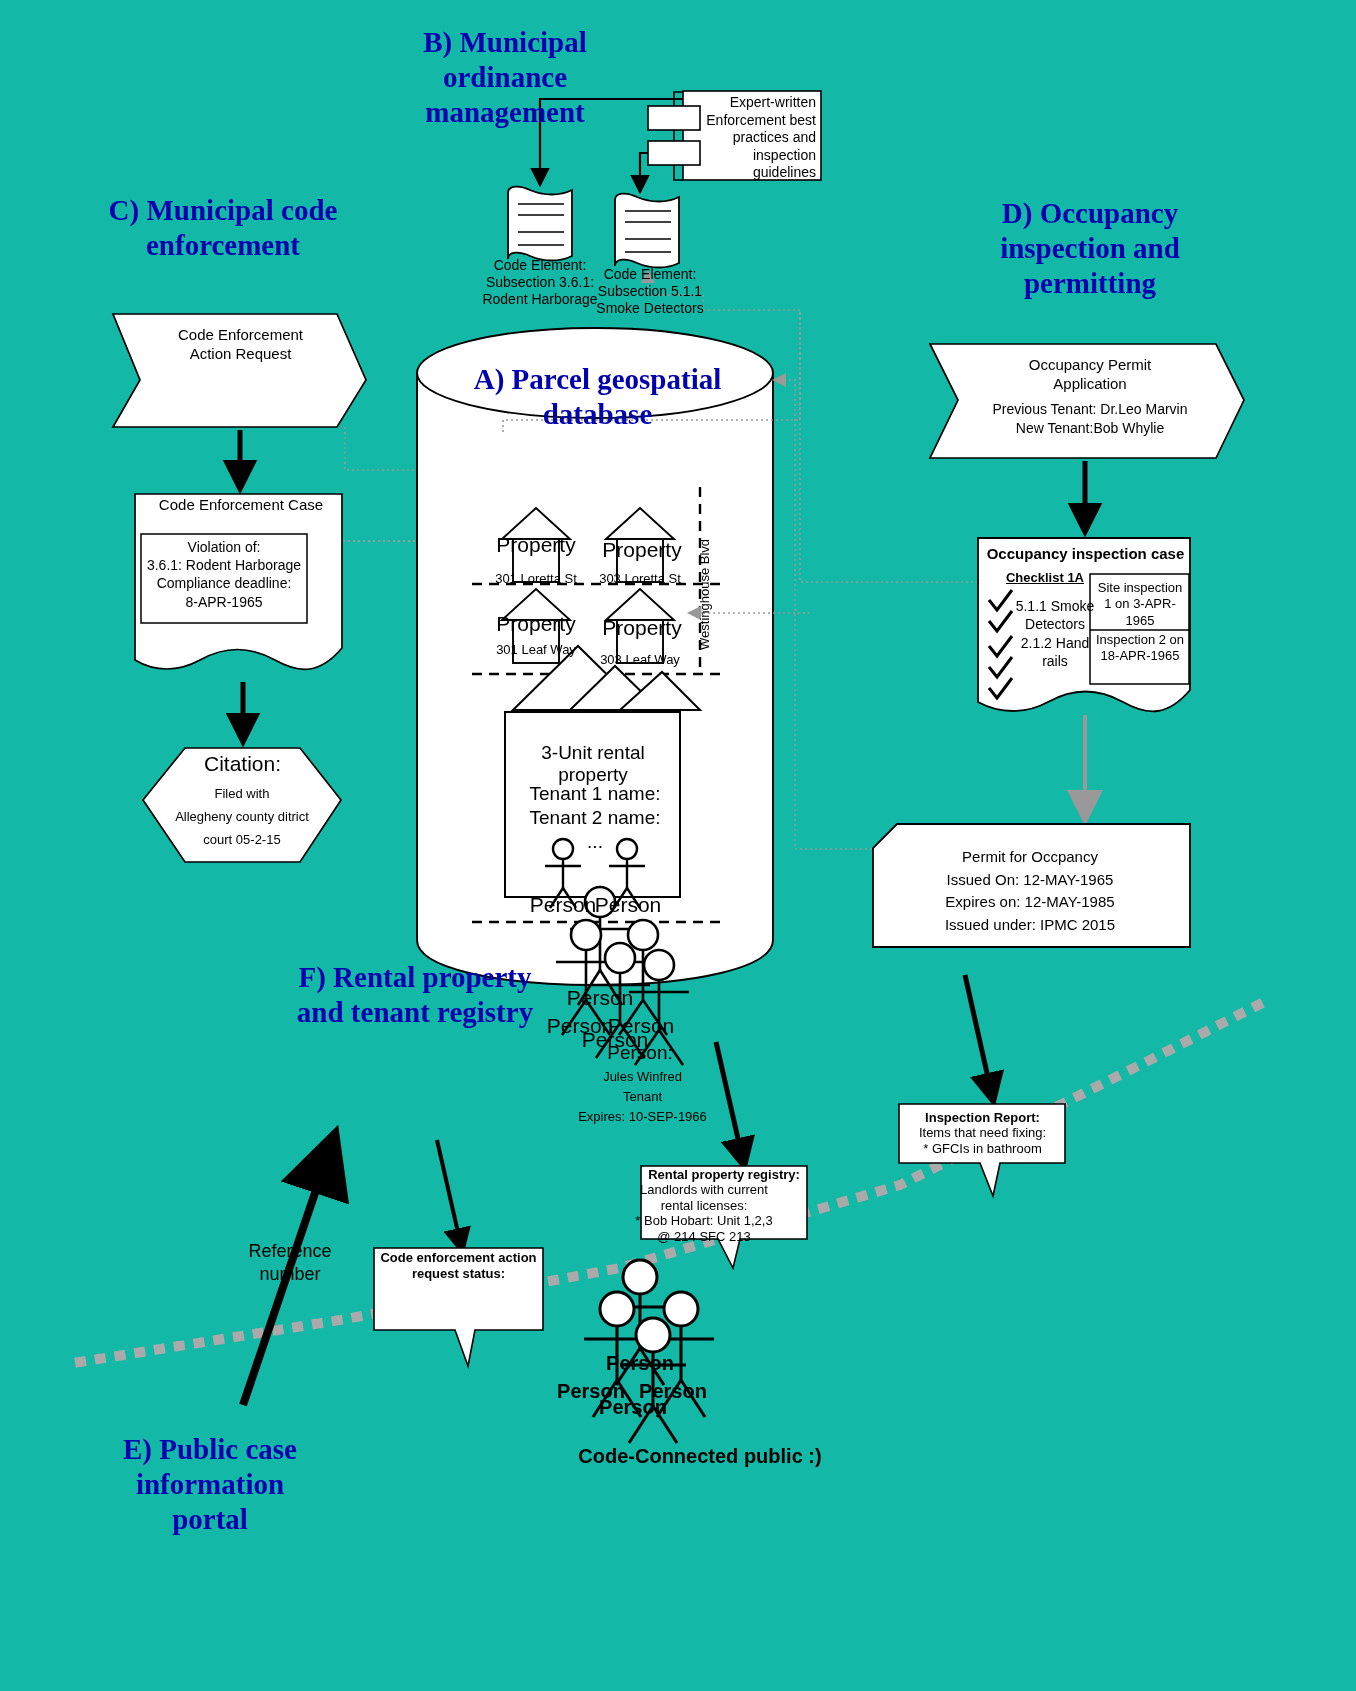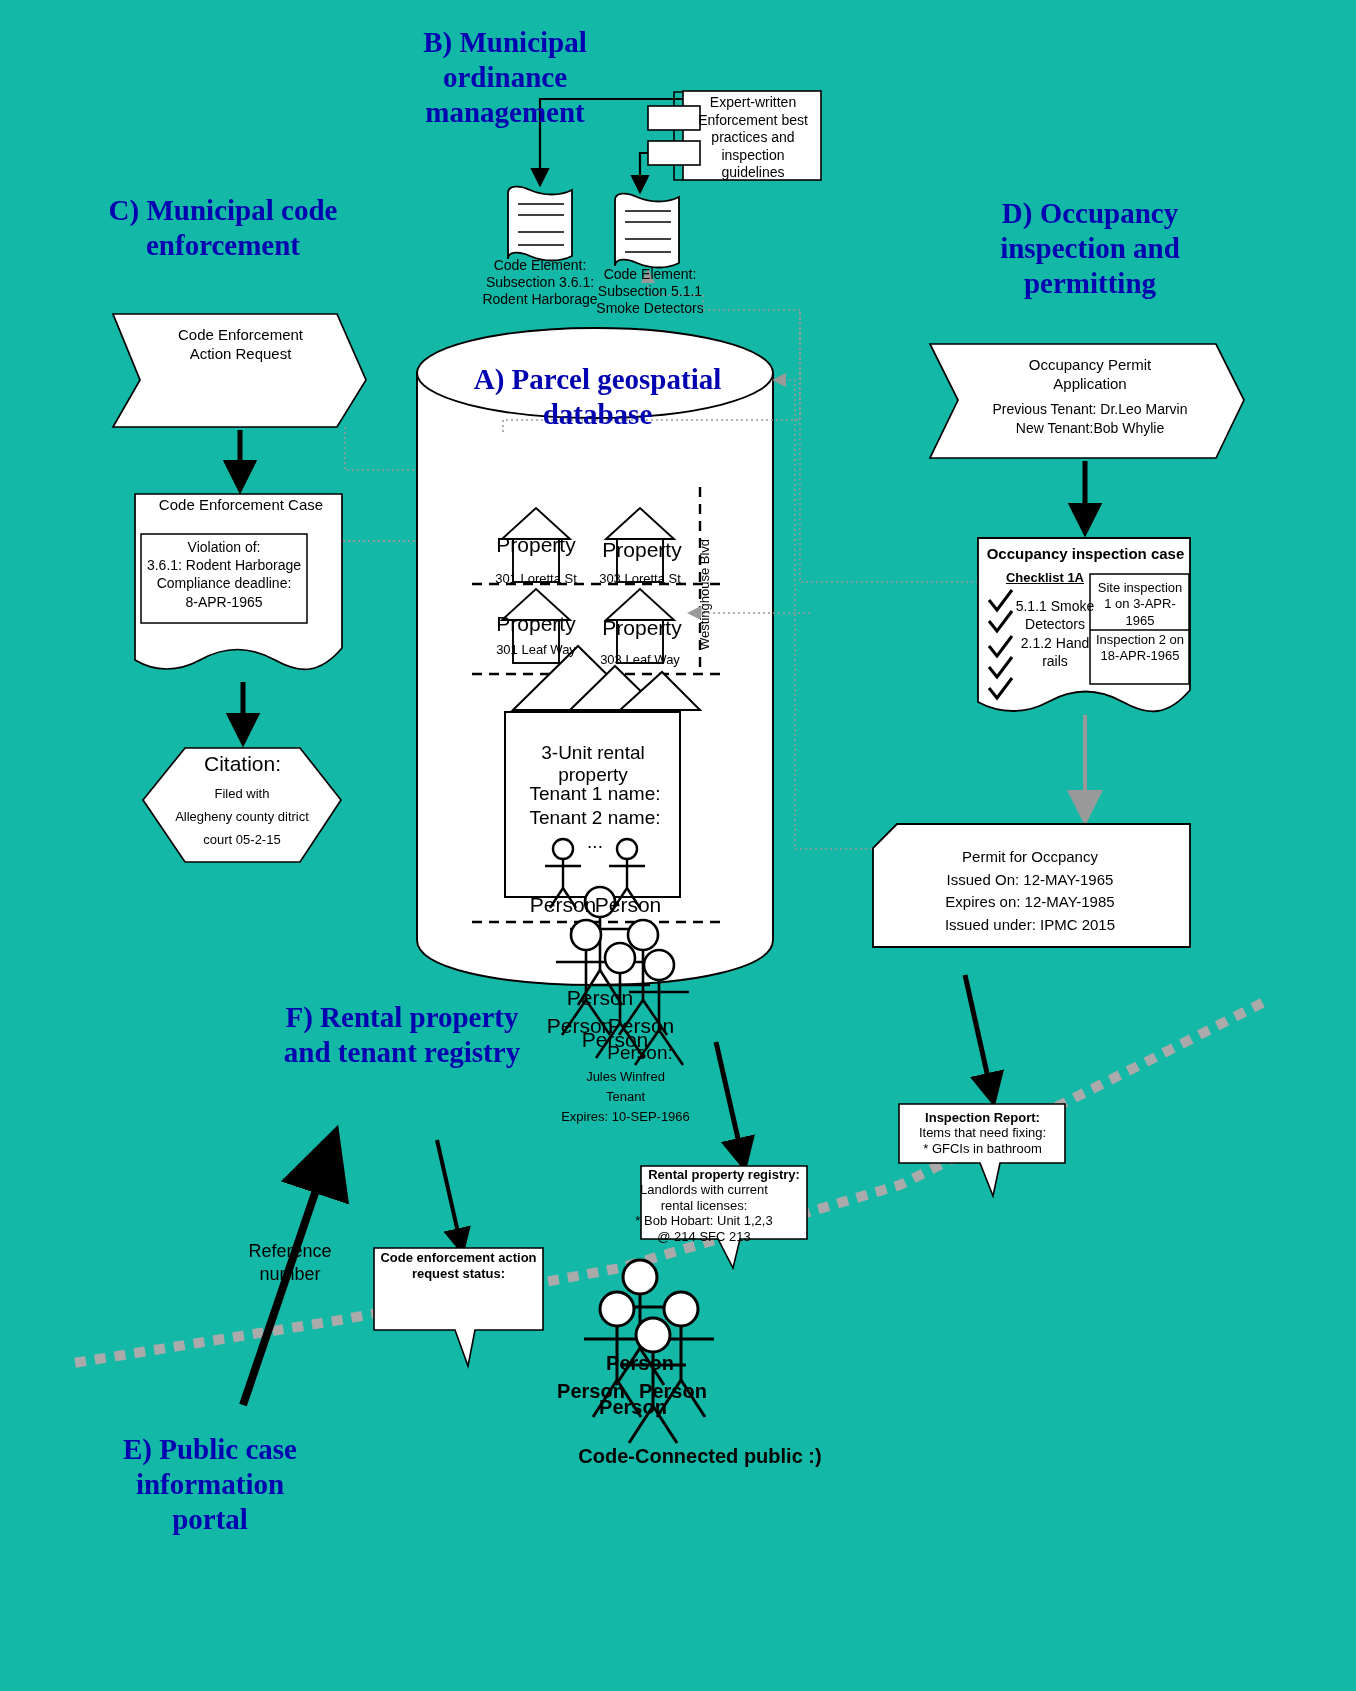--- a/index.html
+++ b/index.html
@@ -286,24 +286,24 @@
       <line x1="620" y1="1365" x2="686" y2="1365"></line>
       <line x1="653" y1="1406" x2="629" y2="1443"></line>
       <line x1="653" y1="1406" x2="677" y2="1443"></line>
     </g>
   </svg>
 
   <div class="abs section-title" style="left:400px; top:25px; width:210px;">B) Municipal ordinance management</div>
   <div class="abs section-title" style="left:88px; top:193px; width:270px;">C) Municipal code enforcement</div>
   <div class="abs section-title" style="left:975px; top:196px; width:230px;">D) Occupancy inspection and permitting</div>
   <div class="abs section-title" style="left:455px; top:362px; width:285px;">A) Parcel geospatial database</div>
-  <div class="abs section-title" style="left:267px; top:960px; width:270px;margin-top:40px;">F) Rental property and tenant registry</div>
+  <div class="abs section-title" style="left:280px; top:960px; width:270px;">F) Rental property and tenant registry</div>
   <div class="abs section-title" style="left:95px; top:1432px; width:230px;">E) Public case information portal</div>
 
-  <div class="abs ctext sans" style="left:690px; top:94px; width:126px; font-size:14px; line-height:1.25; text-align:center;">Expert-written Enforcement best practices and inspection guidelines</div>
+  <div class="abs ctext sans" style="left:690px; top:94px; width:126px; font-size:14px; line-height:1.25; text-align:right;">Expert-written Enforcement best practices and inspection guidelines</div>
 
   <div class="cap" style="left:450px; top:257px; width:180px; font-size:14px; line-height:1.2;">
     <div>Code Element:</div>
     <div>Subsection 3.6.1:</div>
     <div>Rodent Harborage</div>
   </div>
   <div class="cap" style="left:565px; top:266px; width:170px; font-size:14px; line-height:1.2;">
     <div>Code Element:</div>
     <div>Subsection 5.1.1</div>
     <div>Smoke Detectors</div>
@@ -352,21 +352,21 @@
 
   <div class="person-label" style="left:495px; top:893px; width:136px;">Person</div>
   <div class="person-label" style="left:560px; top:893px; width:136px;">Person</div>
 
   <div class="person-label" style="left:532px; top:986px; width:136px;">Person</div>
   <div class="person-label" style="left:512px; top:1014px; width:136px;">Person</div>
   <div class="person-label" style="left:573px; top:1014px; width:136px;">Person</div>
   <div class="person-label" style="left:547px; top:1028px; width:136px;">Person</div>
 
   <div class="cap sans" style="left:555px; top:1042px; width:170px; font-size:19px;">Person:</div>
-  <div class="cap mono" style="left:528px; top:1067px; width:195px; font-size:13px; line-height:1.55;">
+  <div class="cap mono" style="left:545px; top:1067px; width:195px; font-size:13px; line-height:1.55;">
     <div>Jules Winfred</div>
     <div>Tenant</div>
     <div>Expires: 10-SEP-1966</div>
   </div>
 
   <div class="cap sans" style="left:995px; top:356px; width:190px; font-size:15px; line-height:1.25;">
     <div>Occupancy Permit</div>
     <div>Application</div>
   </div>
   <div class="cap mono" style="left:940px; top:400px; width:300px; font-size:14px; line-height:1.35;">

